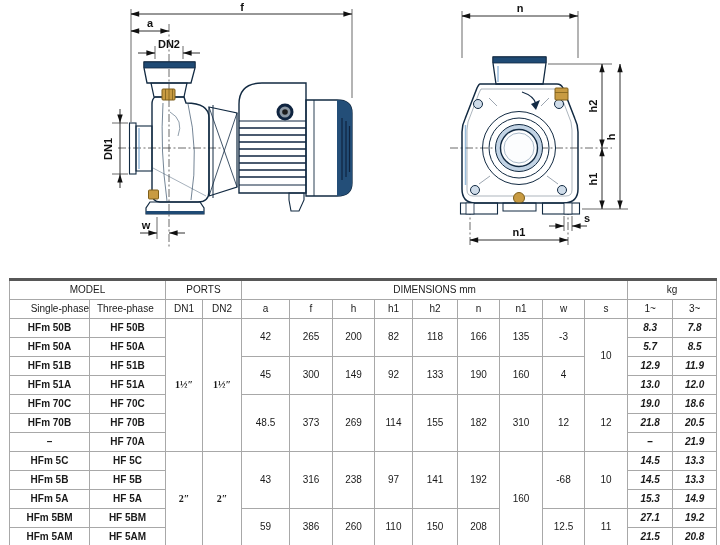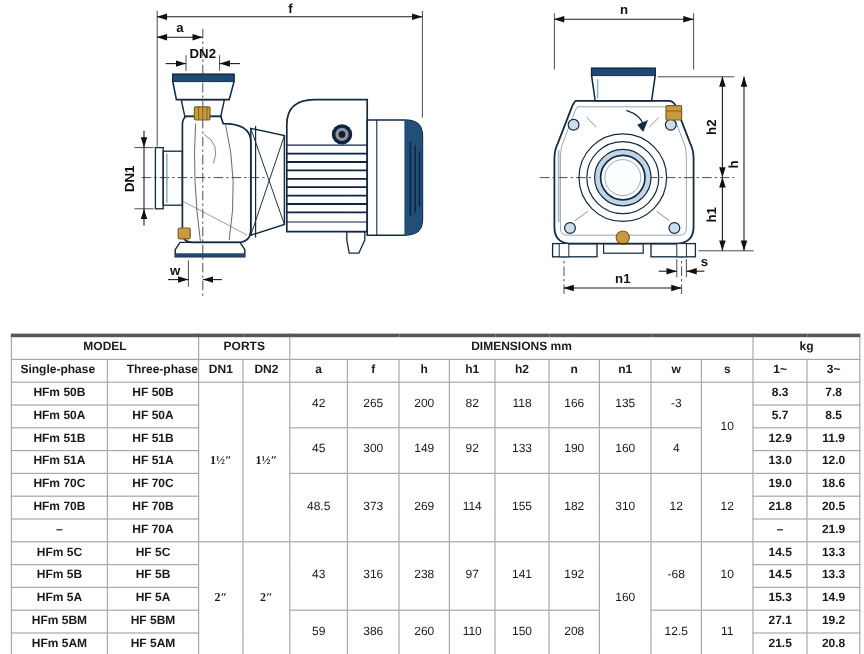--- a/index.html
+++ b/index.html
@@ -10,23 +10,23 @@
   .dim{stroke:#1a1a1a;stroke-width:.9;fill:none;}
   .ext{stroke:#2a2a2a;stroke-width:.7;fill:none;}
   .cl{stroke:#3a3a3a;stroke-width:.75;fill:none;stroke-dasharray:8 2.5 2 2.5;}
   .out{stroke:#122a42;fill:none;}
   
   table.spec{border-collapse:collapse;table-layout:fixed;width:707px;margin:8px 0 0 9px;
              font-size:10px;color:#1a1a1a;border-top:3px solid #575757;border-bottom:3px solid #575757;}
   table.spec th,table.spec td{border:1px solid #a8a8a8;padding:0;text-align:center;
              vertical-align:middle;height:18px;line-height:1.05;background:#fff;overflow:hidden;}
   table.spec thead tr{height:19px;}
-  table.spec thead th{font-weight:bold;}
+  table.spec thead th{font-weight:normal;}
   td.m{text-align:left;padding-left:7px;font-weight:bold;}
-  td.kgc{font-weight:bold;}
+  td.kgc{font-weight:bold;font-style:italic;}
   td.port{font-weight:bold;font-family:Liberation Serif, serif;}
 </style>
 </head>
 <body>
 
 <div class="drawings">
 <svg width="720" height="270" viewBox="0 0 720 270">
   <defs>
     <marker id="mA" markerWidth="9" markerHeight="6" refX="8.6" refY="3" orient="auto" markerUnits="userSpaceOnUse">
       <path d="M0,0.3 L8.6,3 L0,5.7 Z" fill="#111"></path>
@@ -206,22 +206,22 @@
       <col style="width:44px">
   </colgroup>
   <thead>
     <tr>
       <th colspan="2">MODEL</th>
       <th colspan="2">PORTS</th>
       <th colspan="9">DIMENSIONS mm</th>
       <th colspan="2">kg</th>
     </tr>
     <tr>
-      <th style="text-align:left;padding-left:7px">Single-phase</th>
-      <th style="text-align:right;padding-left:7px">Three-phase</th>
+      <th style="text-align:right;padding-left:7px">Single-phase</th>
+      <th style="text-align:left;padding-left:7px">Three-phase</th>
       <th>DN1</th>
       <th>DN2</th>
       <th>a</th>
       <th>f</th>
       <th>h</th>
       <th>h1</th>
       <th>h2</th>
       <th>n</th>
       <th>n1</th>
       <th>w</th>

